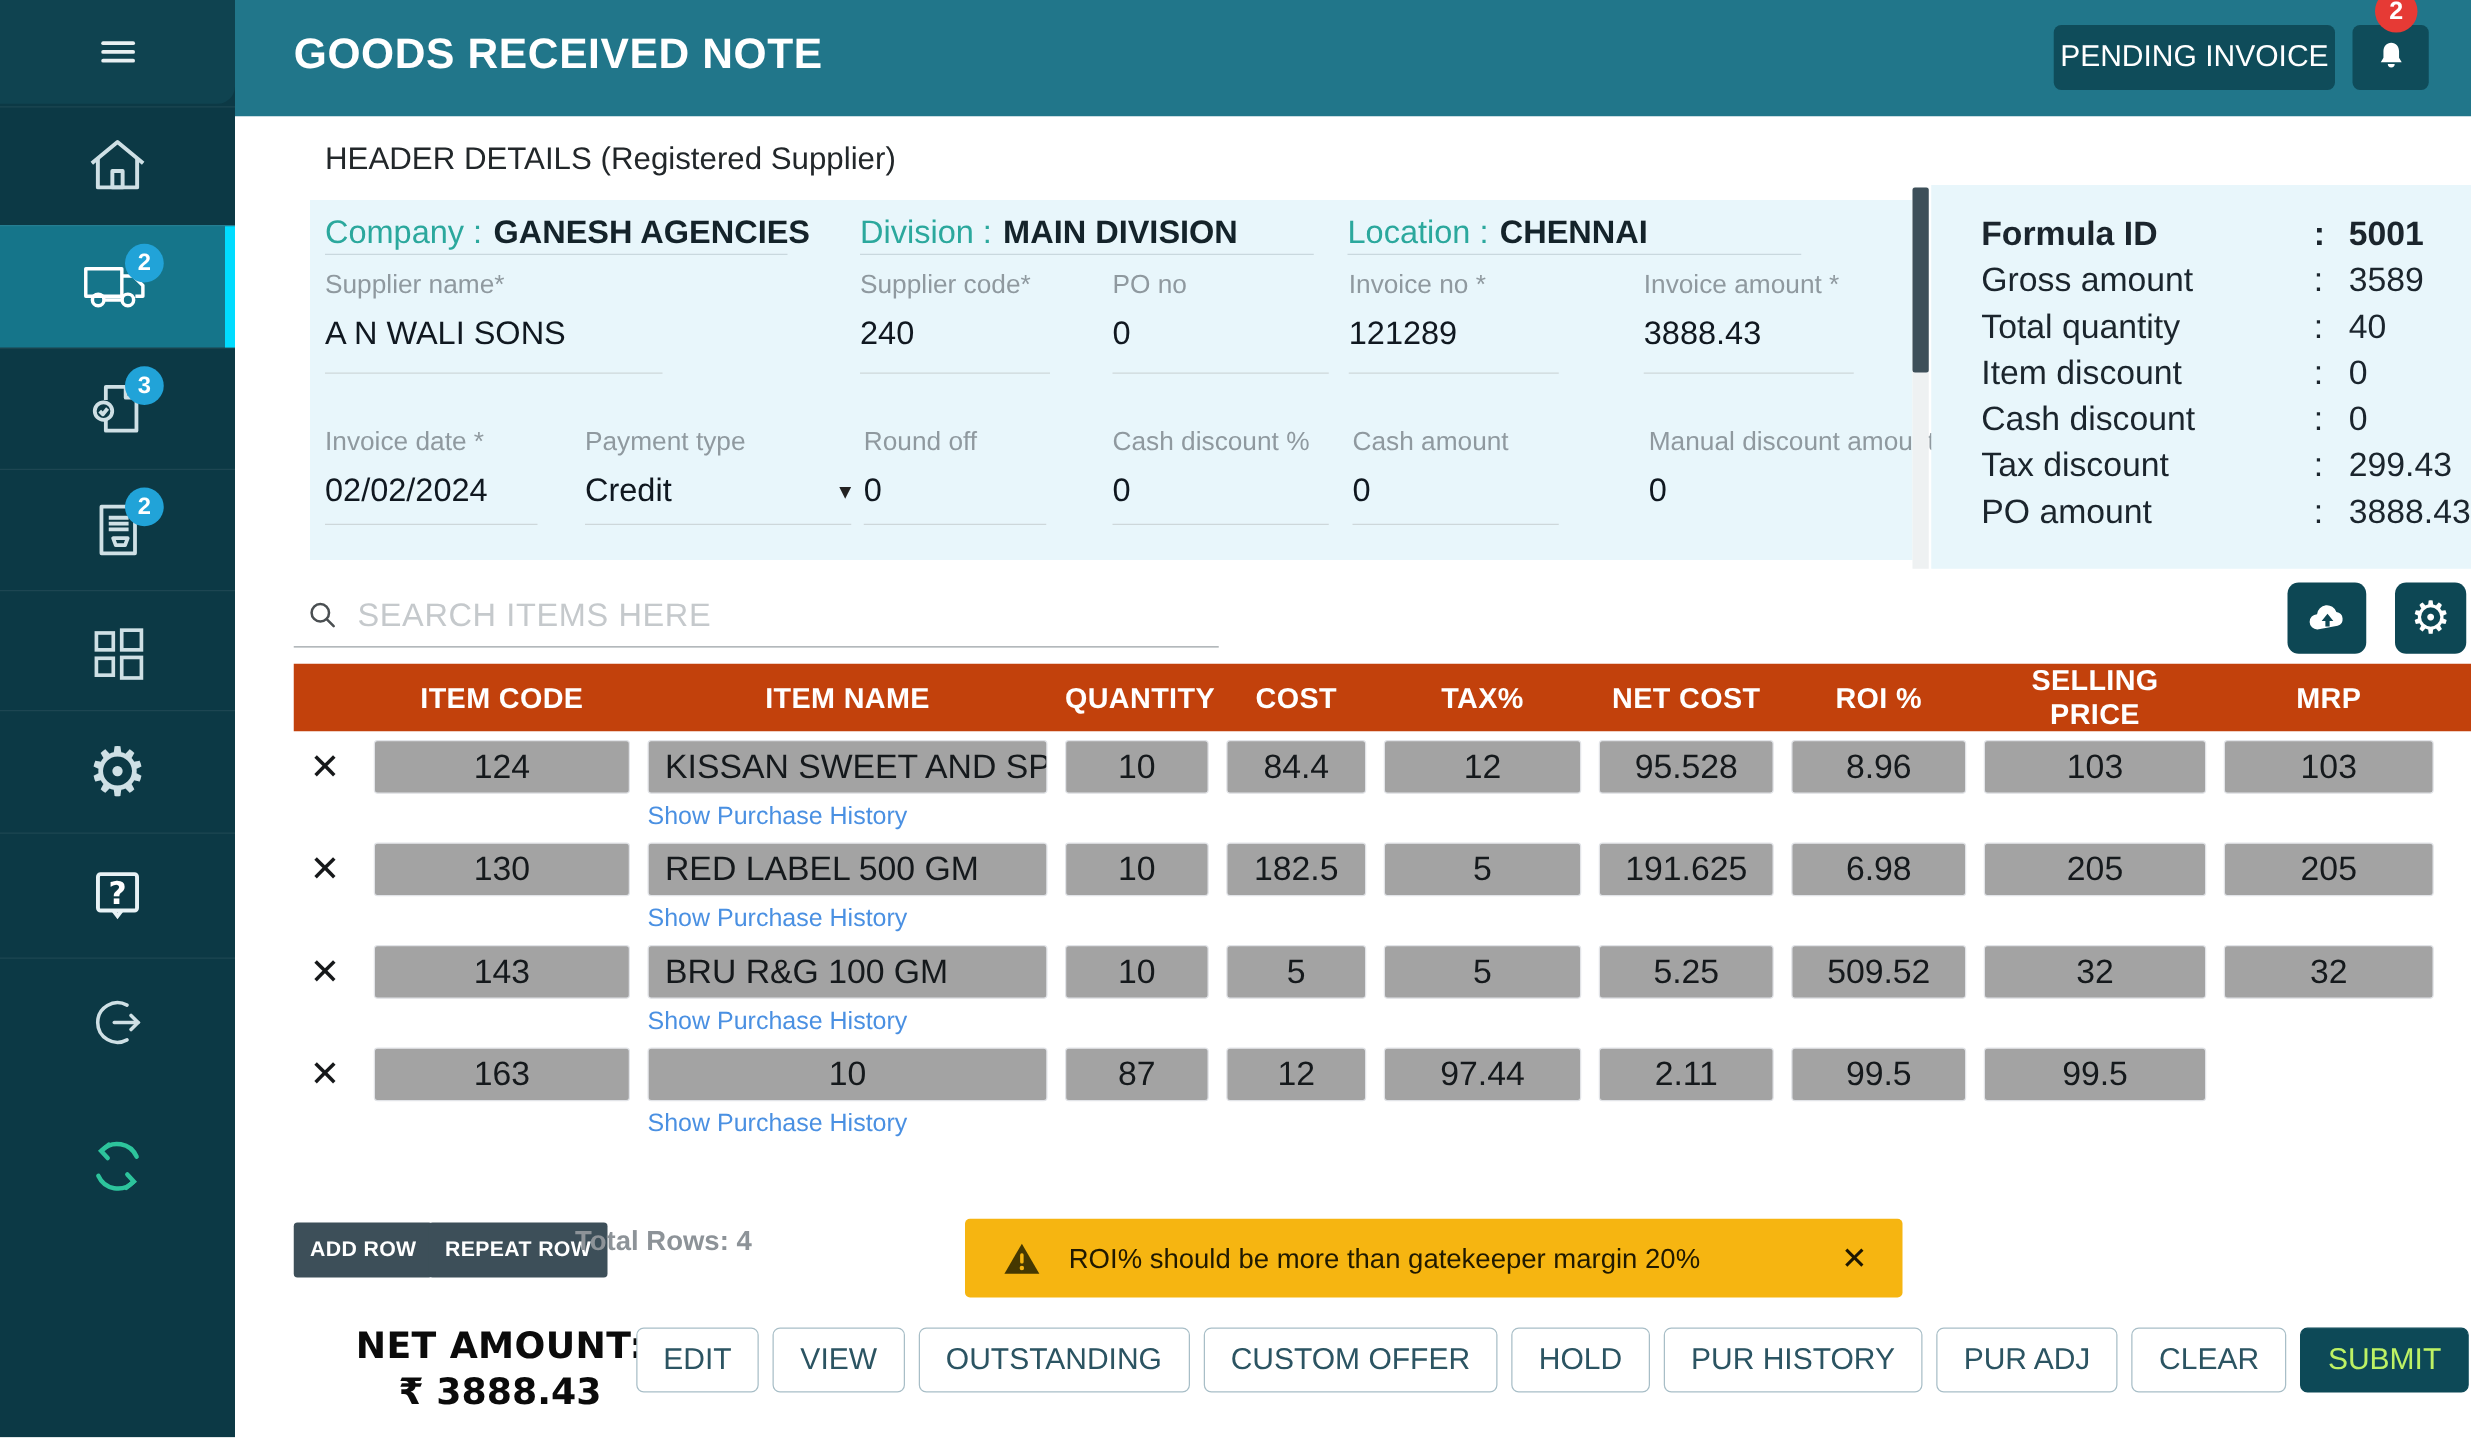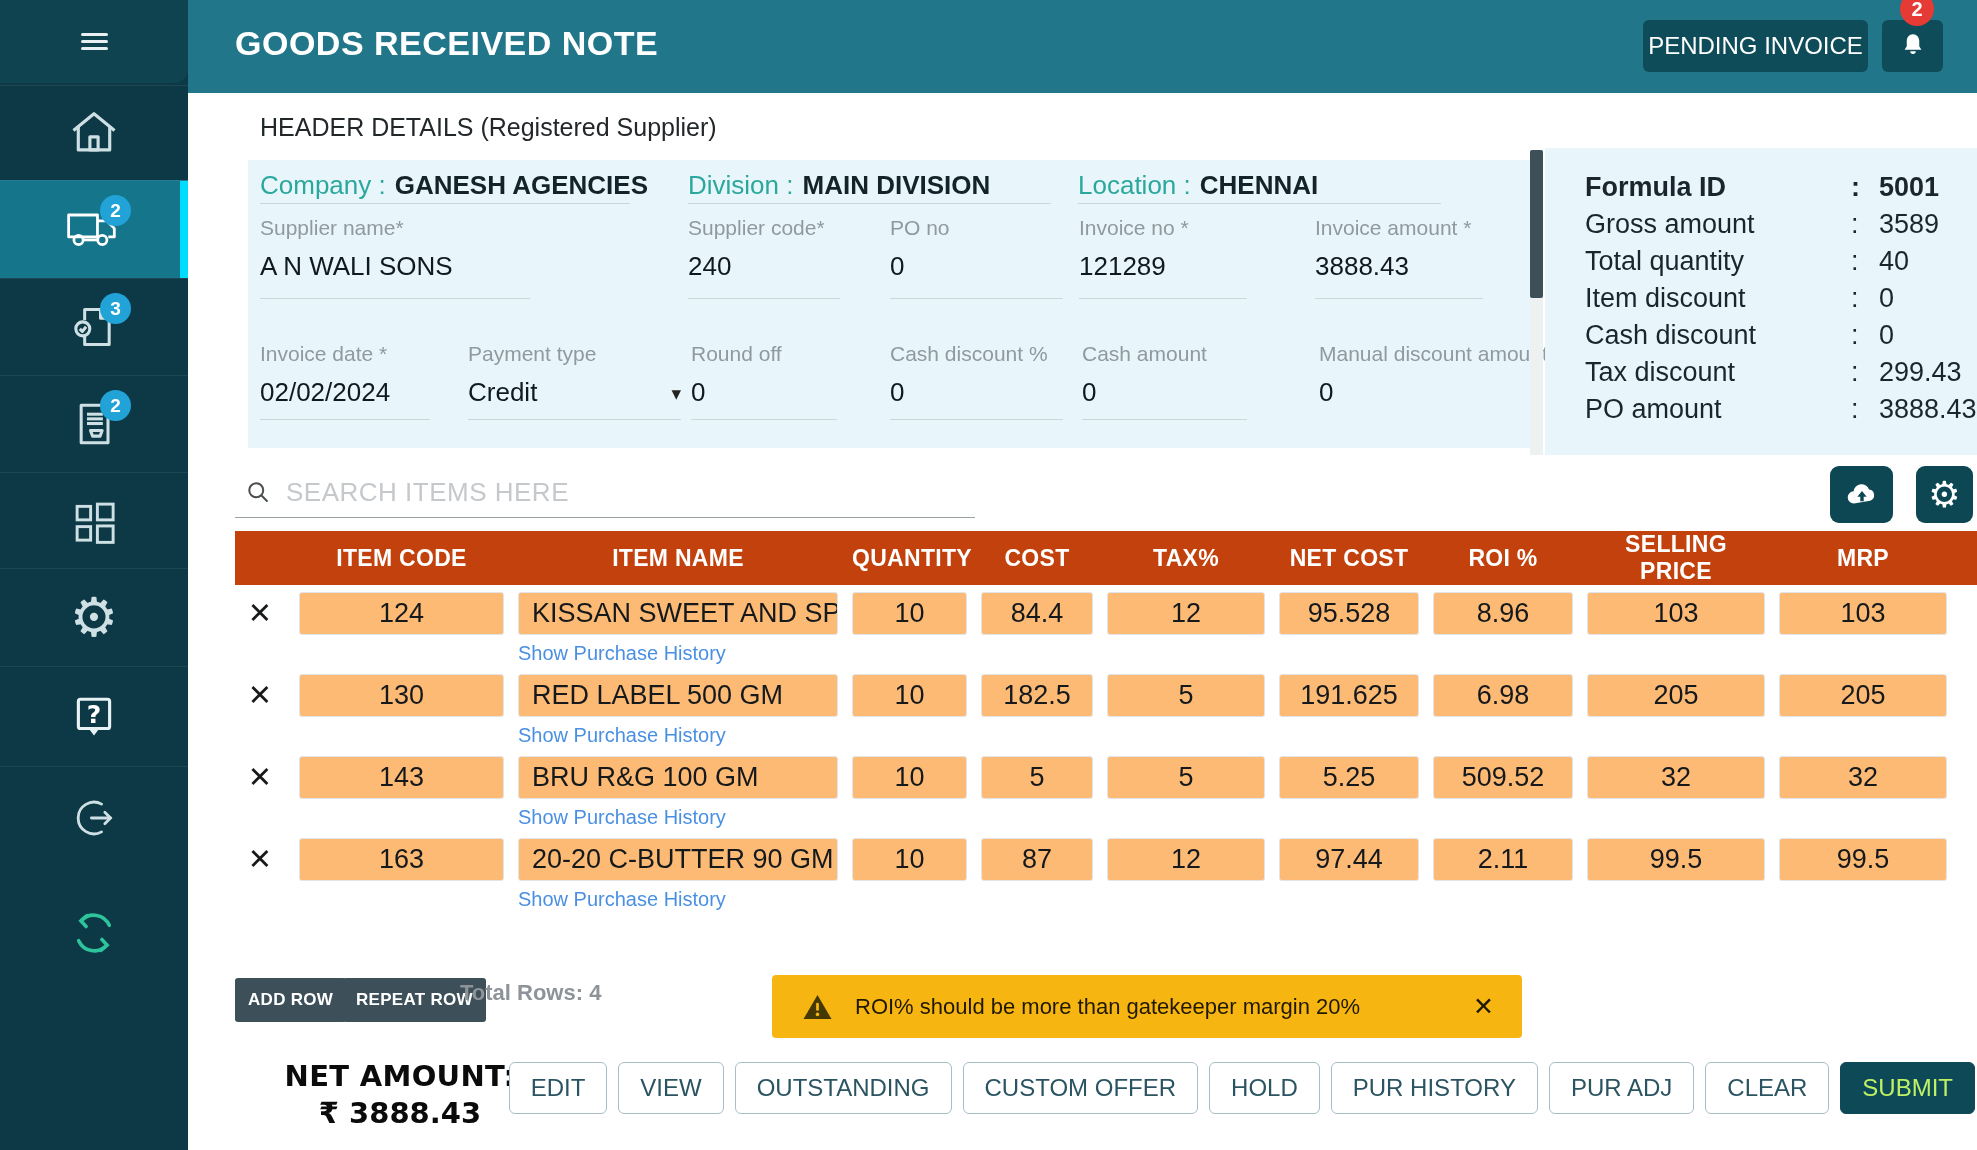--- a/index.html
+++ b/index.html
@@ -71,21 +71,21 @@
 
   
   .grid10 { display:grid; grid-template-columns:50px 205px 320px 115px 112px 158px 140px 140px 178px 168px;
     column-gap:14px; }
   .thead { position:absolute; left:235px; top:531px; width:1742px; height:54px; background:#c2410c; align-items:center; }
   .thead div { text-align:center; color:#fff; font-size:23px; font-weight:700; letter-spacing:.3px; }
   .tbody { position:absolute; left:235px; top:592px; width:1742px; }
   .trow { grid-template-rows:43px 30px; margin-bottom:9px; }
   .del { grid-column:1; align-self:center; justify-self:center; font-size:29px; color:#16181a;
     font-family:"DejaVu Sans",sans-serif; cursor:pointer; line-height:43px; }
-  .ibox { height:43px; line-height:41px; background:#fdba74; border:1px solid #e2e4e8; border-radius:3px;
+  .ibox { height:43px; line-height:41px; background:#a3a3a3; border:1px solid #e2e4e8; border-radius:3px;
     text-align:center; font-size:27px; color:#15191c; overflow:hidden; white-space:nowrap; }
   .ibox.name { text-align:left; padding-left:13px; }
   .plink { grid-column:3; font-size:20px; color:#4a90e2; margin-top:7px; cursor:pointer; }
 
   
   .slatebtn { position:absolute; top:978px; height:44px; background:#3d4f59; color:#fff; border:none; border-radius:3px;
     font-size:17px; font-weight:700; font-family:inherit; letter-spacing:.3px; padding:0 13px; cursor:pointer; }
   .addrow { left:235px; }
   .repeatrow { left:343px; }
   .total-rows { position:absolute; left:460px; top:980px; font-size:22px; font-weight:700; color:#8d9398; }
@@ -387,21 +387,20 @@
       <div class="ibox">5.25</div>
       <div class="ibox">509.52</div>
       <div class="ibox">32</div>
       <div class="ibox">32</div>
       <span class="plink">Show Purchase History</span>
     </div>
 
     <div class="trow grid10">
       <span class="del">✕</span>
       <div class="ibox">163</div>
-      <div class="ibox name">20-20 C-BUTTER 90 GM</div>
       <div class="ibox">10</div>
       <div class="ibox">87</div>
       <div class="ibox">12</div>
       <div class="ibox">97.44</div>
       <div class="ibox">2.11</div>
       <div class="ibox">99.5</div>
       <div class="ibox">99.5</div>
       <span class="plink">Show Purchase History</span>
     </div>
 

